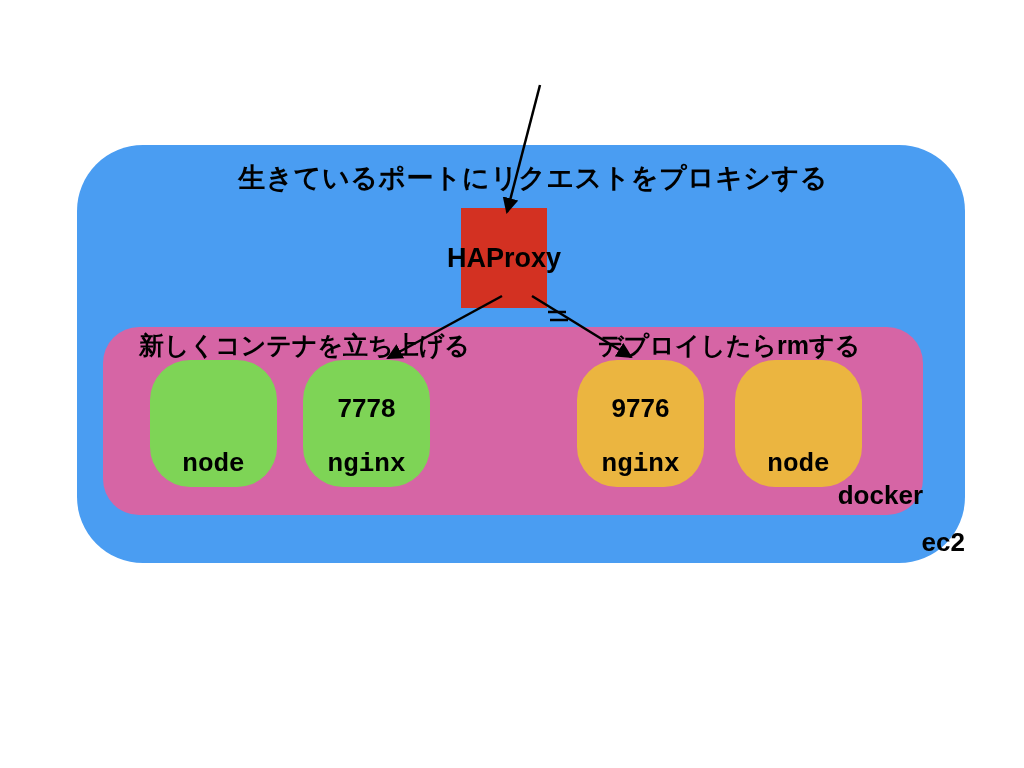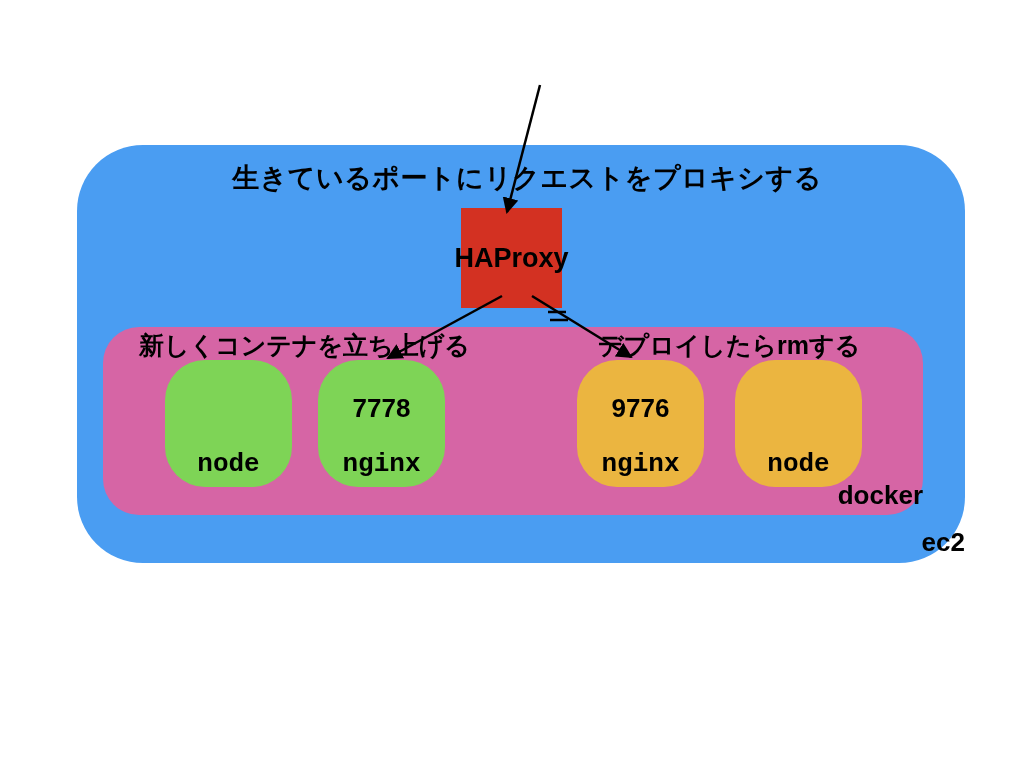--- a/index.html
+++ b/index.html
@@ -14,30 +14,30 @@
     width: 1024px; height: 768px; background: #ffffff;
   }
   
   .ec2-box {
     position: absolute; left: 77px; top: 145px;
     width: 888px; height: 418px;
     border-radius: 66px;
     background: #4a9df2;
   }
   .diagram-title {
-    position: absolute; left: 6px; top: 15px; width: 100%;
+    position: absolute; left: 12px; top: 15px; width: 100%;
     text-align: center;
     font-size: 27px; font-weight: bold; color: #000;
     letter-spacing: 0.5px;
     white-space: nowrap;
   }
   
   .haproxy-box {
     position: absolute; left: 384px; top: 63px;
-    width: 101px; height: 100px;
+    width: 86px; height: 100px;
     background: #d33122;
     display: flex; align-items: center; justify-content: center;
   }
   .haproxy-box span {
     font-size: 27px; font-weight: bold; color: #000;
     white-space: nowrap;
   }
   
   .docker-box {
     position: absolute; left: 26px; top: 182px;
@@ -51,21 +51,21 @@
     white-space: nowrap;
   }
   .annotation-left  { left: 36px; }
   .annotation-right { left: 495px; }
   
   .container-box {
     position: absolute; top: 33px;
     width: 127px; height: 127px;
     border-radius: 40px;
   }
-  .container-box.green  { background: #7ed456; margin-left: 15px; }
+  .container-box.green  { background: #7ed456; }
   .container-box.orange { background: #ebb540; }
   .container-box .port, .container-box .cname {
     position: absolute; left: 0; width: 100%;
     text-align: center;
     font-size: 26px; font-weight: bold; color: #000;
     line-height: 26px;
   }
   .container-box .port  { top: 35px; }
   .container-box .cname { top: 91px; font-family: Liberation Mono, monospace; }
   .pos-1 { left: 47px;  }

